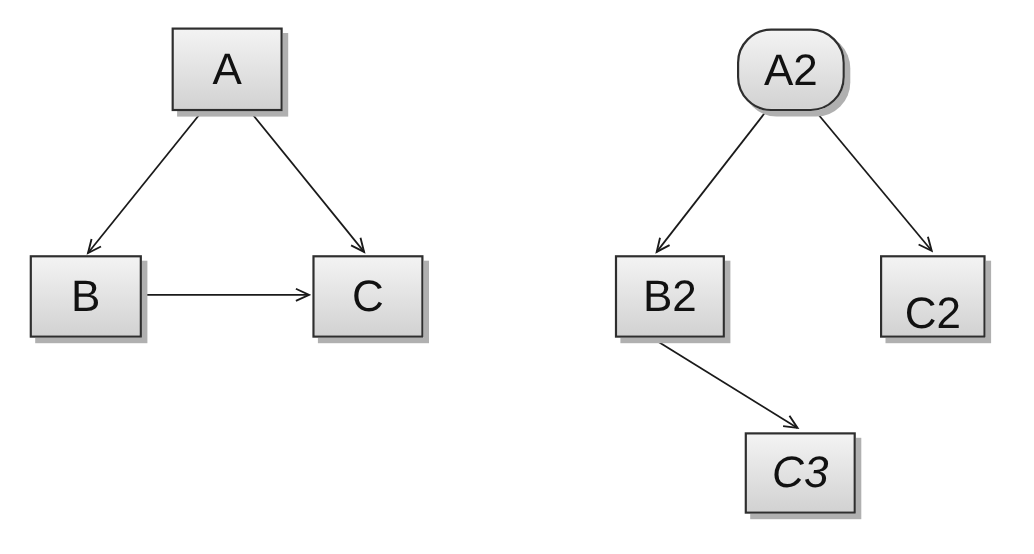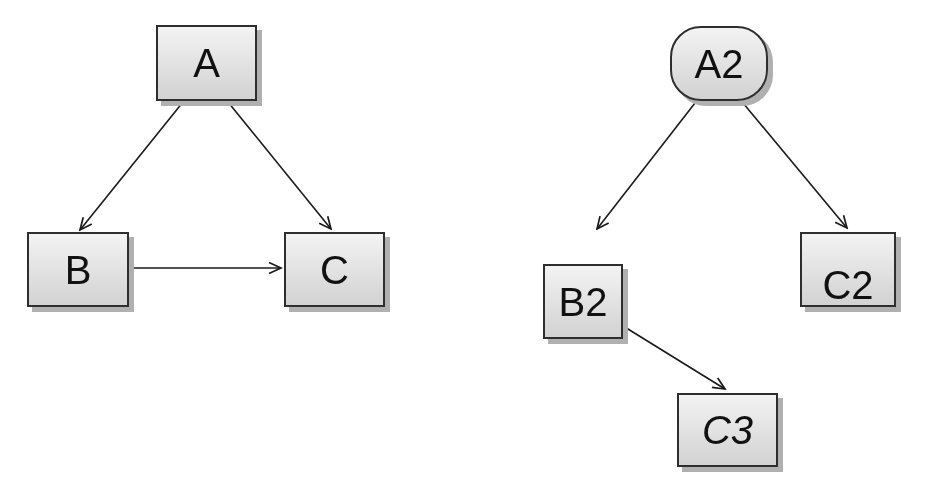--- a/index.html
+++ b/index.html
@@ -84,21 +84,21 @@
     </div>
     <div class="node" style="left: 27px; top: 232px; width: 102px; height: 75px;">
       <span class="node-label">B</span>
     </div>
     <div class="node" style="left: 284px; top: 232px; width: 101px; height: 75px;">
       <span class="node-label">C</span>
     </div>
     <div class="node" style="left: 670px; top: 26px; width: 98px; height: 75px; border-radius: 31px;">
       <span class="node-label">A2</span>
     </div>
-    <div class="node" style="left: 543px; top: 232px; width: 80px; height: 75px; margin-top: 32px;">
+    <div class="node" style="left: 559px; top: 232px; width: 100px; height: 75px;">
       <span class="node-label">B2</span>
     </div>
     <div class="node" style="left: 800px; top: 232px; width: 96px; height: 75px; align-items: flex-end;">
       <span class="node-label">C2</span>
     </div>
     <div class="node" style="left: 677px; top: 393px; width: 101px; height: 74px; font-style: italic;">
       <span class="node-label">C3</span>
     </div>
   </div>
 

